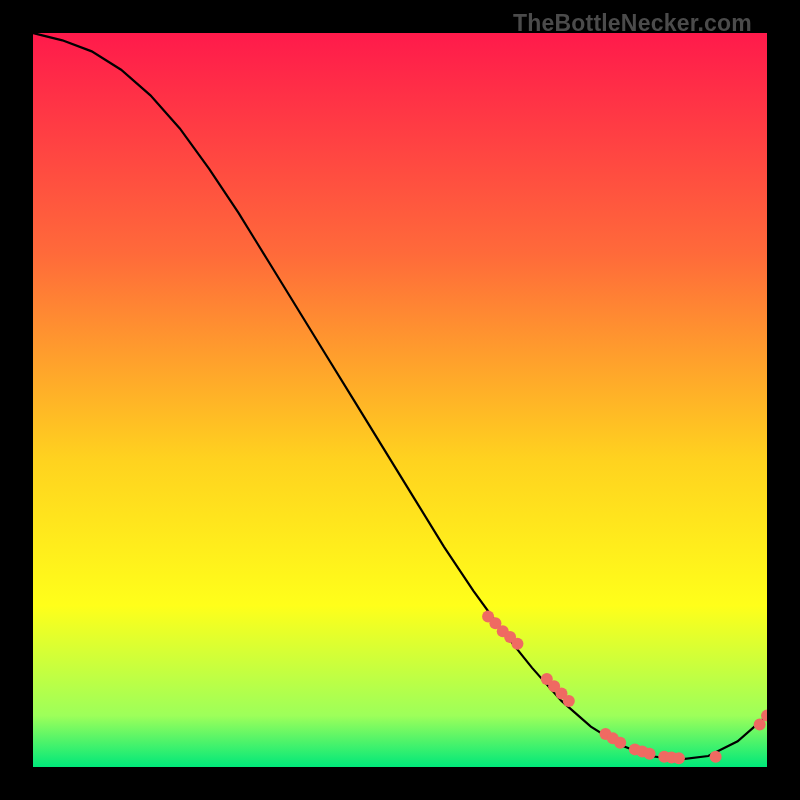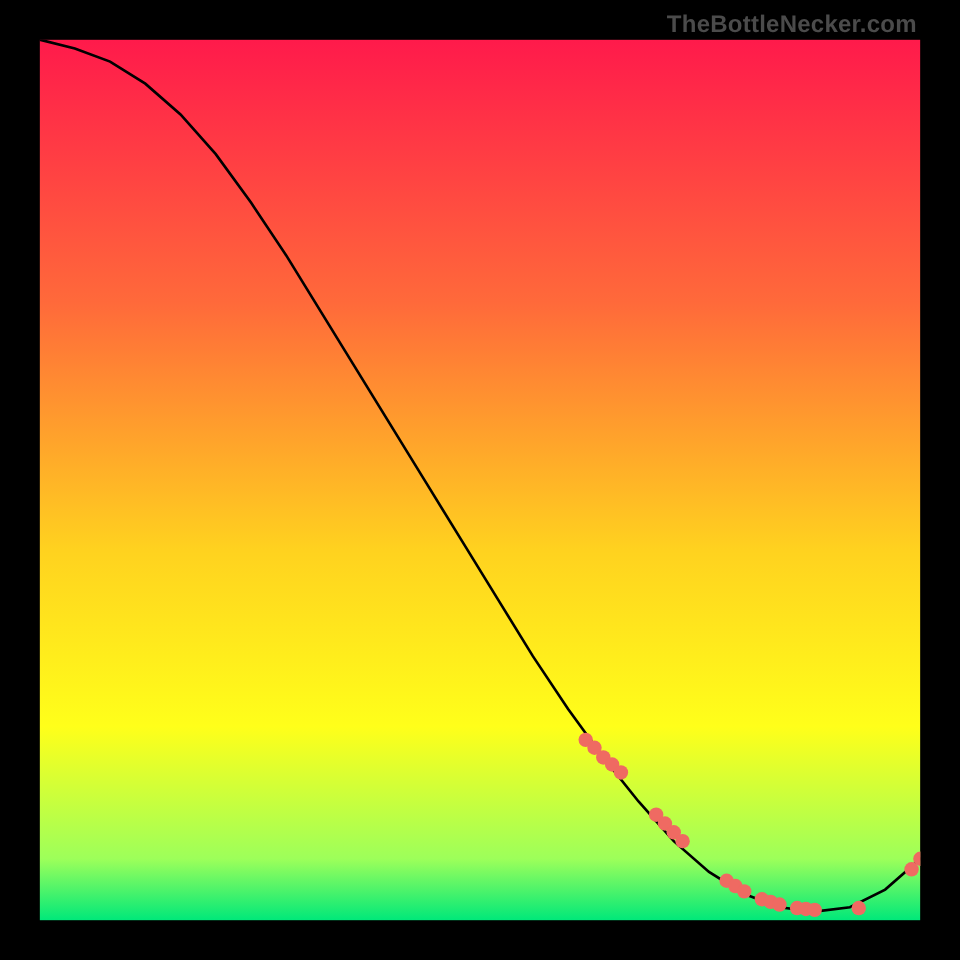--- a/index.html
+++ b/index.html
@@ -19,23 +19,23 @@
   .plot-area {
     position: absolute;
     left: 33px;
     top: 33px;
     width: 734px;
     height: 734px;
   }
   .watermark {
     position: absolute;
     top: 10px;
-    right: 36px;
+    right: 48px;
     color: #4b4b4b;
-    font-size: 20px;
+    font-size: 23px;
     font-weight: 600;
     letter-spacing: 0.2px;
     user-select: none;
   }
   svg { display: block; }
 </style>
 </head>
 <body>
 
 <div class="stage">

